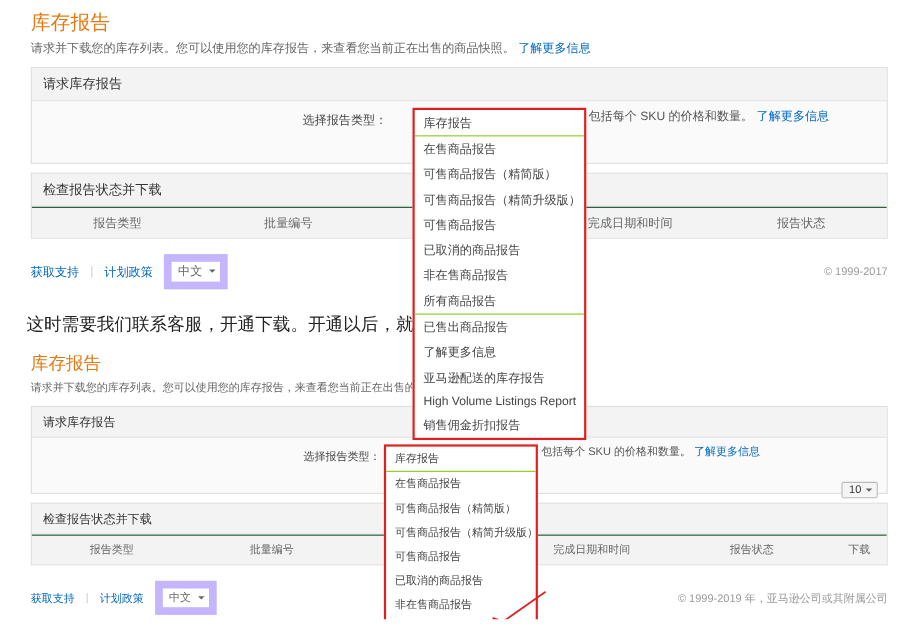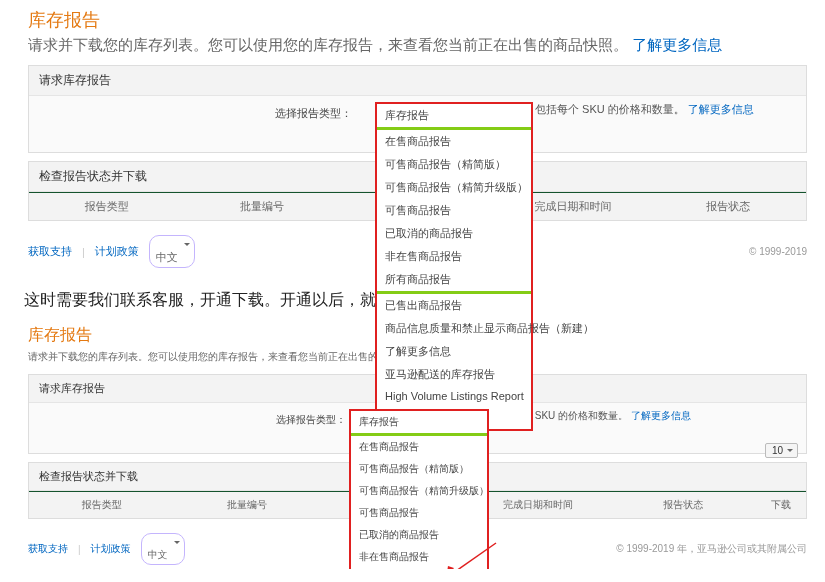--- a/index.html
+++ b/index.html
@@ -2,53 +2,53 @@
 <html><head>
 <meta charset="utf-8">
 <style>
   * { box-sizing: border-box; margin: 0; padding: 0; }
   body { font-family: Arial, "Microsoft YaHei", sans-serif; font-size: 12px; color: #333; background: #fff; width: 825px; }
   
   .screenshot { padding: 8px 18px 4px 28px; }
   .screenshot.second { padding-top: 0; }
   
   .page-title { color: #e47911; font-size: 18px; font-weight: normal; margin-bottom: 4px; }
-  .page-subtitle { color: #666; font-size: 15px; margin-bottom: 10px; }
+  .page-subtitle { color: #666; font-size: 11px; margin-bottom: 10px; }
   .link-blue { color: #0066c0; cursor: pointer; }
   
   .section-box { border: 1px solid #ddd; background: #fafafa; margin-bottom: 8px; }
   .section-header { background: #f3f3f3; padding: 6px 10px; font-size: 12px; font-weight: normal; border-bottom: 1px solid #e5e5e5; }
   .section-body { position: relative; padding: 10px 10px 30px 10px; min-height: 56px; }
   
   .label-row { text-align: right; padding-right: 444px; font-size: 11px; color: #444; }
   .label-row.second { padding-right: 450px; }
   
   .helper-text { position: absolute; top: 6px; left: 506px; font-size: 11px; color: #555; white-space: nowrap; }
   .helper-text.second { left: 463px; }
   
   .dropdown { position: absolute; border: 2px solid #e02020; background: #fff; font-size: 11px; z-index: 10; }
   .dropdown.first { top: 6px; left: 346px; width: 158px; }
   .dropdown.second-dd { top: 6px; left: 320px; width: 140px; font-size: 10px; }
   .dropdown-item { padding: 4px 8px; color: #444; cursor: pointer; white-space: nowrap; }
-  .dropdown-item.sep { border-top: 3px solid #84cc16; }
+  .dropdown-item.sep { border-top: 1px solid #84cc16; }
   
   .arrow { position: absolute; pointer-events: none; }
   .arrow svg { overflow: visible; }
   
   .table-header { display: flex; background: #f3f3f3; border-top: 1px solid #14532d; font-size: 11px; color: #666; text-align: center; }
   .th { flex: 1; padding: 6px 4px; }
   .th.narrow { flex: 0 0 50px; font-family: Liberation Mono, monospace; }
   
   .select-10 { border: 1px solid #bbb; background: #f5f5f5; font-size: 10px; padding: 1px 14px 1px 6px; position: absolute; right: 8px; top: -20px; border-radius: 2px; }
   .select-10::after { content: ""; position: absolute; right: 4px; top: 5px; border: 3px solid transparent; border-top-color: #666; }
   .download-area { position: relative; }
   
   .footer { display: flex; align-items: center; gap: 10px; font-size: 11px; color: #666; padding: 6px 0 0 0; }
   .footer .sep { color: #ccc; }
-  .lang-select { border: 1px solid #c4b5fd; padding: 14px 16px 2px 6px; font-size: 11px; border-radius: 10px; background: #fff; position: relative; display: inline-block; }
+  .lang-select { border: 7px solid #c4b5fd; padding: 1px 16px 2px 6px; font-size: 11px; border-radius: 0; background: #fff; position: relative; display: inline-block; }
   .lang-select::after { content: ""; position: absolute; right: 4px; top: 7px; border: 3px solid transparent; border-top-color: #666; }
   .copyright { margin-left: auto; font-size: 10px; color: #999; }
   
   .explainer { font-size: 16px; color: #222; padding: 18px 18px 14px 24px; }
 </style>
 </head>
 <body>
 
 <div class="screenshot">
   <div class="page-title">库存报告</div>
@@ -68,21 +68,20 @@
       <div class="dropdown first">
         <div class="dropdown-item">库存报告</div>
         <div class="dropdown-item sep">在售商品报告</div>
         <div class="dropdown-item">可售商品报告（精简版）</div>
         <div class="dropdown-item">可售商品报告（精简升级版）</div>
         <div class="dropdown-item">可售商品报告</div>
         <div class="dropdown-item">已取消的商品报告</div>
         <div class="dropdown-item">非在售商品报告</div>
         <div class="dropdown-item">所有商品报告</div>
         <div class="dropdown-item sep">已售出商品报告</div>
-        <div class="dropdown-item">商品信息质量和禁止显示商品报告（新建）</div>
         <div class="dropdown-item">了解更多信息</div>
         <div class="dropdown-item">亚马逊配送的库存报告</div>
         <div class="dropdown-item">High Volume Listings Report</div>
         <div class="dropdown-item">销售佣金折扣报告</div>
       </div>
     </div>
   </div>
 
   <div class="section-box">
     <div class="section-header">检查报告状态并下载</div>
@@ -93,21 +92,21 @@
       <div class="th">完成日期和时间</div>
       <div class="th">报告状态</div>
     </div>
   </div>
 
   <div class="footer">
     <span class="link-blue">获取支持</span>
     <span class="sep">|</span>
     <span class="link-blue">计划政策</span>
     <span class="lang-select">中文</span>
-    <span class="copyright">© 1999-2019</span>
+    <span class="copyright">© 1999-2017</span>
   </div>
 </div>
 
 <div class="explainer">这时需要我们联系客服，开通下载。开通以后，就会出现这个报告了。</div>
 
 <div class="screenshot second">
   <div class="page-title" style="font-size:16px">库存报告</div>
   <div class="page-subtitle" style="font-size:10px">
     <span>请求并下载您的库存列表。您可以使用您的库存报告，来查看您当前正在出售的商品快照。</span>
     <span class="link-blue">了解更多信息</span>

